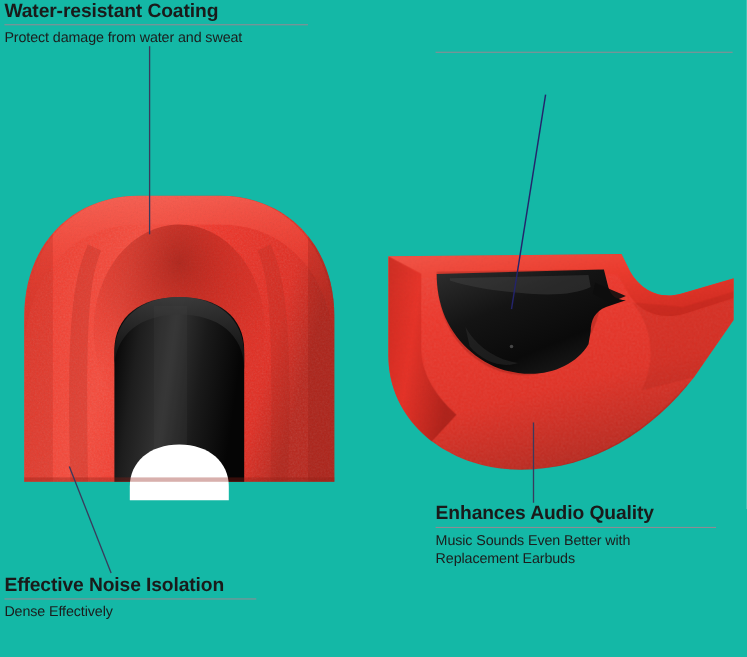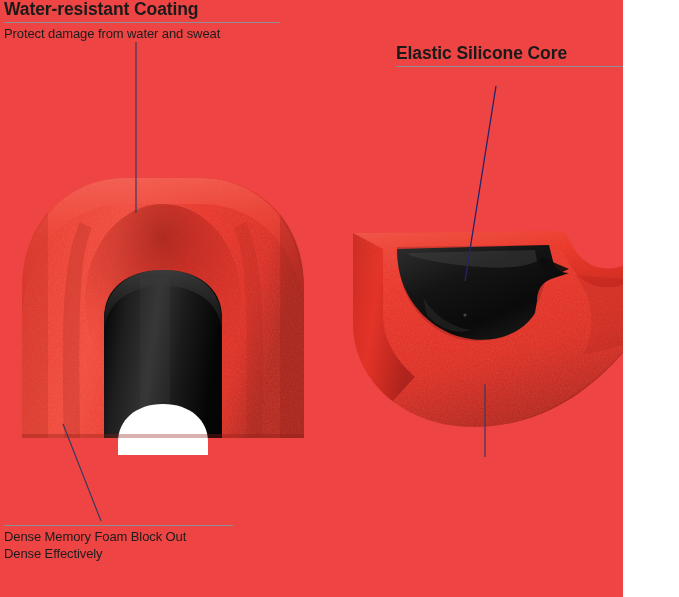--- a/index.html
+++ b/index.html
@@ -6,23 +6,23 @@
     margin: 0;
     padding: 0;
     background: #ffffff;
   }
   body {
     font-family: "Liberation Sans", sans-serif;
     -webkit-font-smoothing: antialiased;
   }
   #stage {
     position: relative;
-    width: 623px;
+    width: 679px;
     height: 597px;
-    background: #ef4444;
+    background: #14b8a6;
     overflow: hidden;
   }
 
   
   .callout {
     position: absolute;
     box-sizing: border-box;
   }
   .callout-title {
     font-size: 17.5px;
@@ -238,26 +238,33 @@
     <line x1="485" y1="384" x2="485" y2="457" stroke="#3a3a5c" stroke-width="1.2"></line>
   </svg>
 
   <div class="callout" id="callout-water">
     <div class="callout-title">Water-resistant Coating</div>
     <div class="callout-rule"></div>
     <div class="callout-body">Protect damage  from water and sweat</div>
   </div>
 
   <div class="callout" id="callout-silicone">
-    <div class="callout-title">Elastic Silicone Core</div>
     <div class="callout-rule"></div>
   </div>
 
   <div class="callout" id="callout-noise">
+    <div class="callout-title">Effective Noise Isolation</div>
     <div class="callout-rule"></div>
     <div class="callout-body">
-      <div>Dense Memory Foam Block Out</div>
       <div>Dense Effectively</div>
     </div>
   </div>
 
+  <div class="callout" id="callout-audio">
+    <div class="callout-title">Enhances Audio Quality</div>
+    <div class="callout-rule"></div>
+    <div class="callout-body">
+      <div>Music Sounds Even Better with</div>
+      <div>Replacement Earbuds</div>
+    </div>
+  </div>
 
 </div>
 
 </body></html>

